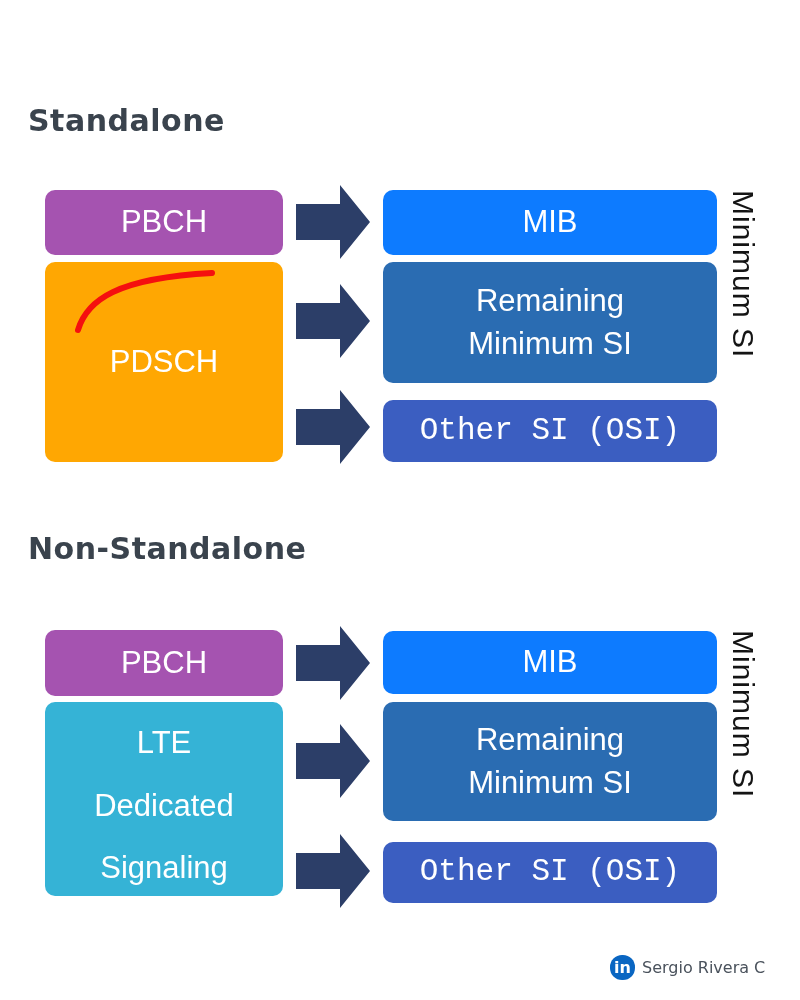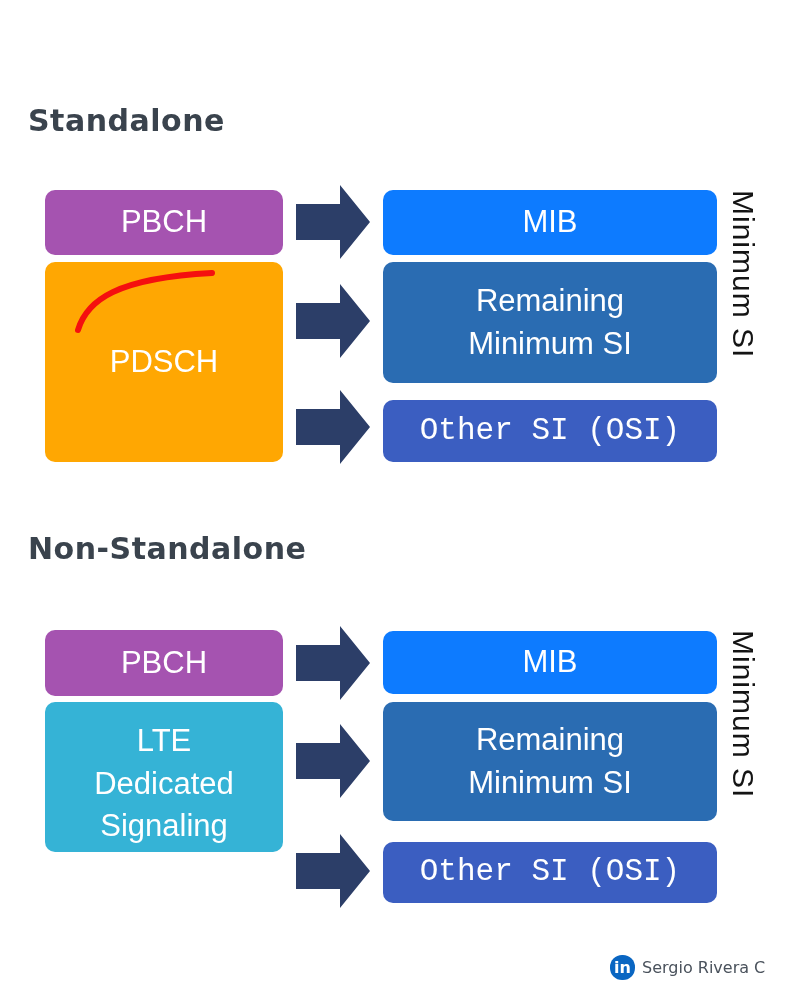--- a/index.html
+++ b/index.html
@@ -55,21 +55,21 @@
 
   
   .s1-pbch { left: 45px;  top: 190px; width: 238px; height: 65px; }
   .s1-chan { left: 45px;  top: 262px; width: 238px; height: 200px; }
   .s1-mib  { left: 383px; top: 190px; width: 334px; height: 65px; }
   .s1-rmsi { left: 383px; top: 262px; width: 334px; height: 121px; }
   .s1-osi  { left: 383px; top: 400px; width: 334px; height: 62px; }
 
   
   .s2-pbch { left: 45px;  top: 630px; width: 238px; height: 66px; }
-  .s2-chan { left: 45px;  top: 702px; width: 238px; height: 150px; padding-top: 14px; box-sizing: border-box; }
+  .s2-chan { left: 45px;  top: 702px; width: 238px; height: 194px; padding-top: 14px; box-sizing: border-box; gap: 20px; }
   .s2-mib  { left: 383px; top: 631px; width: 334px; height: 63px; }
   .s2-rmsi { left: 383px; top: 702px; width: 334px; height: 119px; }
   .s2-osi  { left: 383px; top: 842px; width: 334px; height: 61px; }
 
   .arrow {
     position: absolute;
     width: 74px; height: 74px;
     left: 296px;
   }
   .arrow polygon { fill: var(--arrow-navy, #2c3e68); }

